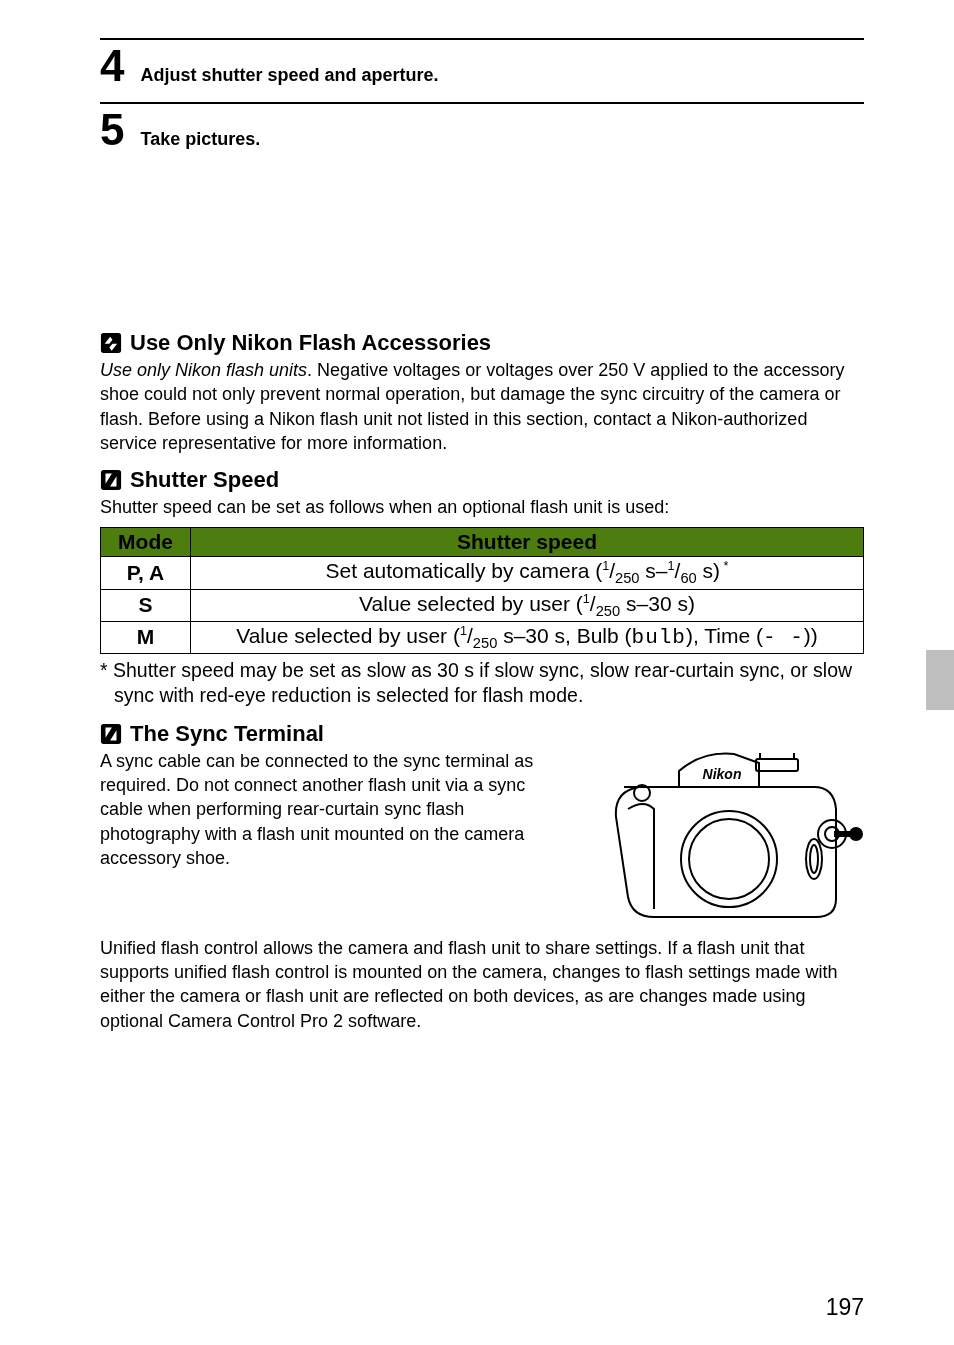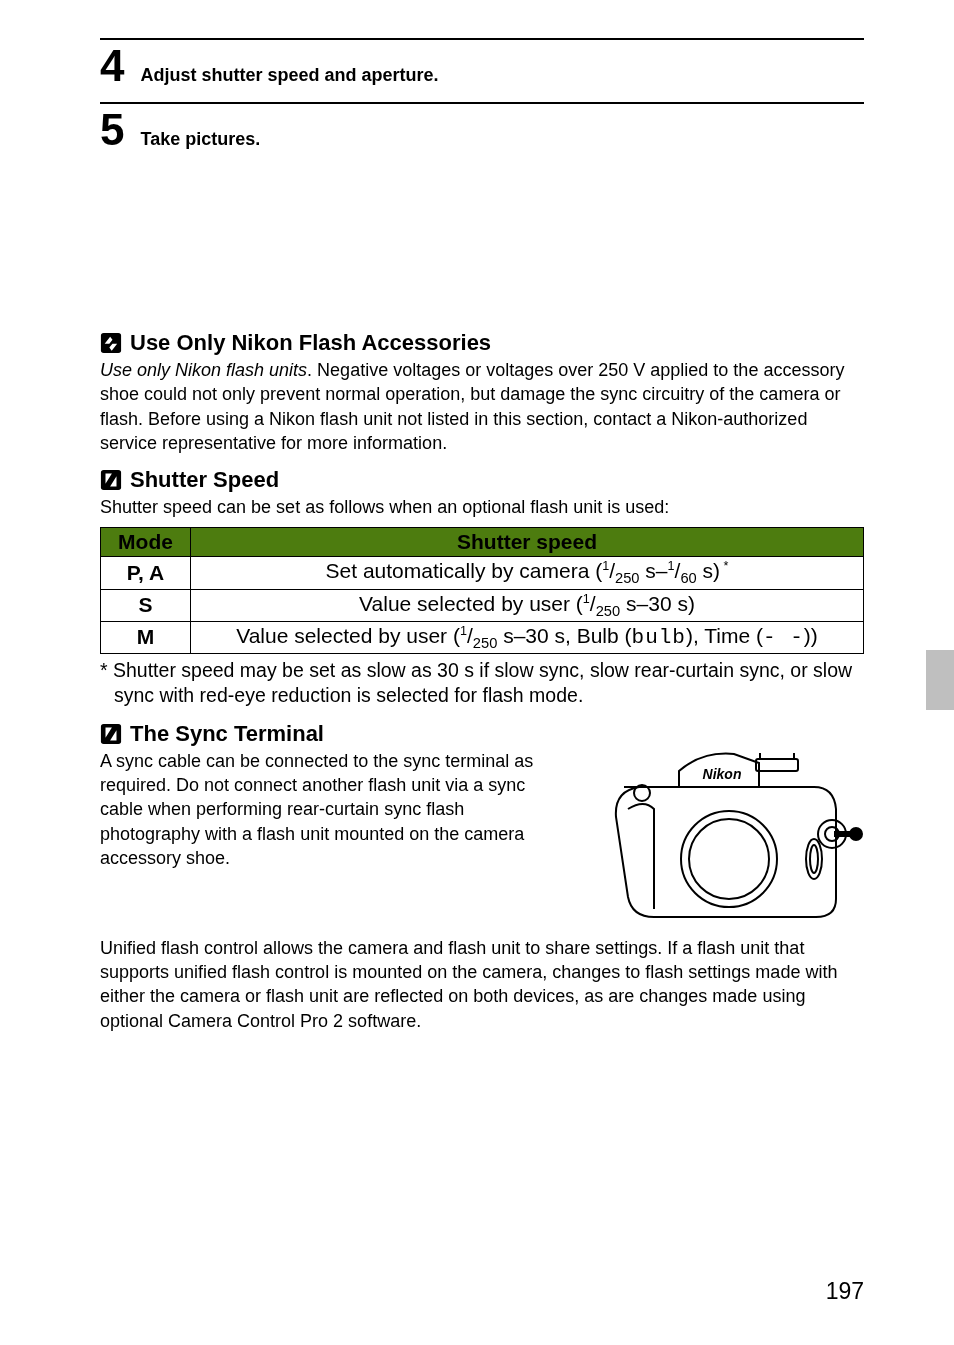--- a/index.html
+++ b/index.html
@@ -25,21 +25,21 @@
   .body-text { font-size: 18px; line-height: 1.35; }
   .italic { font-style: italic; }
   table { width: 100%; border-collapse: collapse; margin-top: 8px; }
   th, td { border: 1px solid #000; padding: 2px 8px; font-size: 21px; text-align: center; }
   th { background: #4d7c0f; font-weight: 700; font-stretch: condensed; }
   td.mode { font-weight: 700; background: #fff; width: 90px; margin-left: 8px; }
   .footnote { font-size: 19.5px; line-height: 1.3; font-stretch: condensed; margin-top: 4px; padding-left: 14px; text-indent: -14px; }
   .two-col { display: flex; gap: 20px; align-items: flex-start; margin-top: 2px; }
   .two-col .text { flex: 1; }
   .cam-illus { width: 280px; height: 175px; flex-shrink: 0; }
-  .page-num { position: absolute; bottom: 40px; right: 90px; font-size: 23px; }
+  .page-num { position: absolute; bottom: 24px; right: 90px; font-size: 23px; }
   .side-tab { position: absolute; right: 0; top: 650px; width: 28px; height: 60px; background: #bfbfbf; }
   sup { font-size: 0.6em; vertical-align: super; }
   sub { font-size: 0.7em; vertical-align: sub; }
   .frac { white-space: nowrap; }
   .lcd { font-family: "Courier New", monospace; letter-spacing: 1px; }
 </style>
 </head>
 <body>
 
 <div class="rule"></div>

